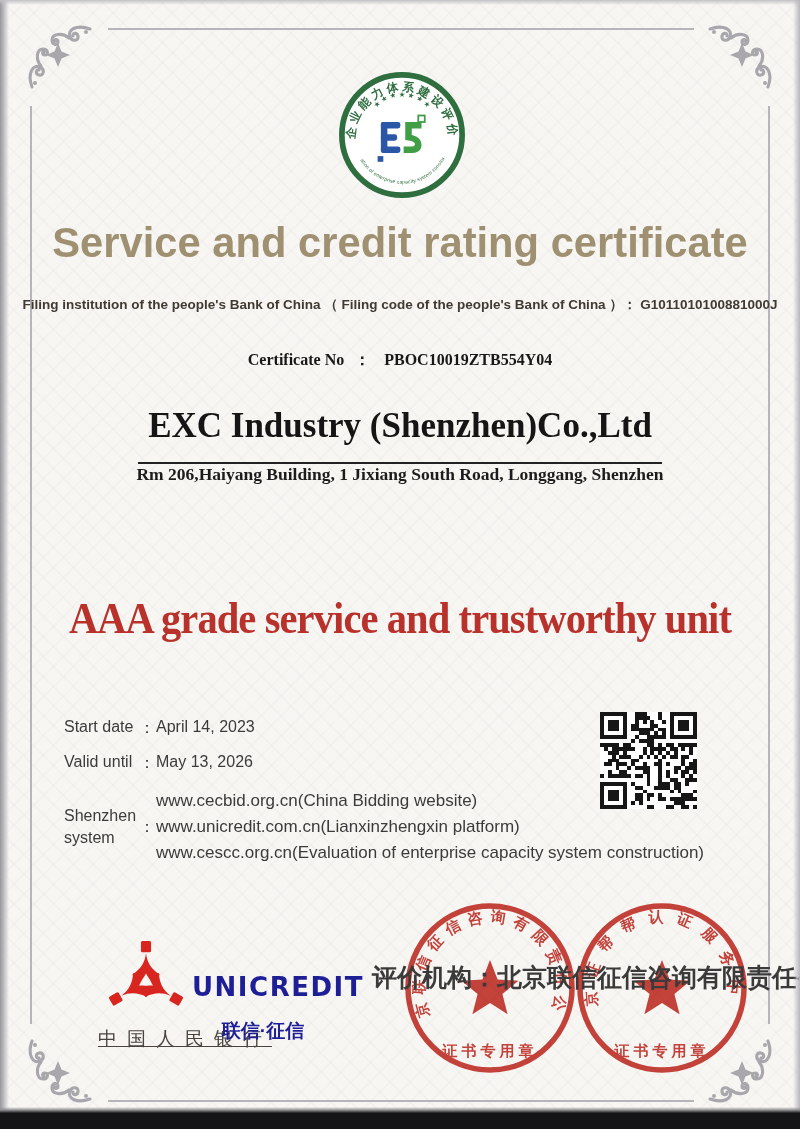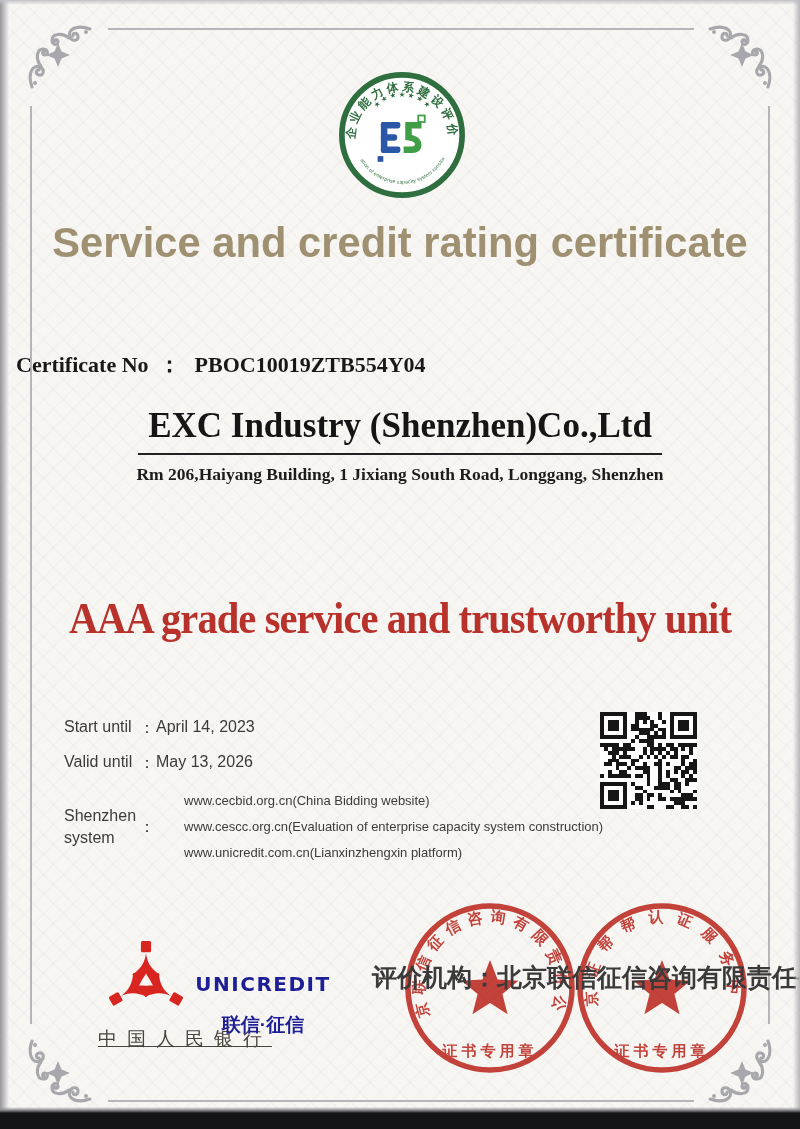--- a/index.html
+++ b/index.html
@@ -32,54 +32,54 @@
   .orn-br{left:706px;top:1037px;transform:rotate(180deg);}
   .ornament path.line{stroke:#a8a8ac;fill:none;stroke-width:3.1;stroke-linecap:round;}
   .ornament .solid{fill:#a8a8ac;}
   
   #logo{left:337px;top:70px;width:130px;height:130px;z-index:2;}
   
   #title{left:0;right:0;top:218px;text-align:center;font-size:43px;font-weight:600;
     color:#9e9070;letter-spacing:0;transform:scaleX(.97);z-index:2;}
   #filing-line{left:0;right:0;top:296px;text-align:center;font-size:13.5px;font-weight:600;color:#403a32;z-index:2;}
   
-  #certno{left:16px;right:0;top:350px;text-align:left;z-index:2;
-    font-family:"Liberation Serif","DejaVu Serif",serif;font-weight:bold;font-size:22px;color:#181818;}
+  #certno{left:0;right:0;top:350px;text-align:center;z-index:2;
+    font-family:"Liberation Serif","DejaVu Serif",serif;font-weight:bold;font-size:16px;color:#181818;}
   #certno .colon{margin:0 14px 0 10px;}
   
   #company{left:0;right:0;top:406px;text-align:center;z-index:2;}
   #company .name{display:inline-block;font-family:"Liberation Serif","DejaVu Serif",serif;
-    font-weight:bold;font-size:35px;color:#151515;border-bottom:2.5px solid #222;padding:0 10px 7px 10px;}
+    font-weight:bold;font-size:35px;color:#151515;border-bottom:2.5px solid #222;padding:0 10px 16px 10px;}
   #address{left:0;right:0;top:464px;text-align:center;z-index:2;
     font-family:"Liberation Serif","DejaVu Serif",serif;font-weight:bold;font-size:17.5px;color:#1c1c1c;}
   #rating-intro{left:110px;top:522px;z-index:2;
     font-family:"Liberation Serif","DejaVu Serif",serif;font-weight:bold;font-size:21px;color:#151515;}
   #grade{left:0;right:0;top:592px;text-align:center;z-index:2;
     font-family:"Liberation Serif","DejaVu Serif",serif;font-weight:bold;font-size:45px;
     color:#b8312b;letter-spacing:-1px;transform:scaleX(.9);}
   
   #details{left:64px;top:718px;width:540px;z-index:2;font-size:16px;color:#3b3b3b;}
   .drow{display:flex;margin-bottom:14px;}
   .dlabel{width:74px;flex:none;}
   .dcolon{width:18px;flex:none;text-align:center;}
   .dvalue{white-space:nowrap;}
   #pub-row{display:flex;align-items:center;margin-top:10px;}
   #pub-label{width:74px;flex:none;line-height:22px;}
   #pub-colon{width:18px;flex:none;text-align:center;}
-  #pub-urls{font-size:13px;line-height:26px;white-space:nowrap;margin-left:28px;}
+  #pub-urls{font-size:17px;line-height:26px;white-space:nowrap;}
   
   #qr{left:600px;top:712px;width:97px;height:97px;z-index:2;background:#fff;}
   #qr svg{display:block;width:100%;height:100%;shape-rendering:crispEdges;}
   
   #auth-label{left:84px;top:916px;font-size:16.5px;color:#3b3b3b;z-index:2;}
   #pboc-logo{left:103px;top:938px;width:86px;height:86px;z-index:2;}
   #pboc-caption{left:70px;top:1026px;width:230px;text-align:center;z-index:2;
     font-family:"Liberation Serif","DejaVu Serif",serif;font-size:19px;color:#4a443e;letter-spacing:10px;text-decoration:underline;}
   #unicredit{left:192px;top:972px;width:142px;text-align:center;z-index:2;color:#1e1e96;}
-  #unicredit .en{font-size:20px;font-weight:bold;letter-spacing:1.5px;font-family:"DejaVu Sans",sans-serif;}
+  #unicredit .en{font-size:26px;font-weight:bold;letter-spacing:1.5px;font-family:"DejaVu Sans",sans-serif;}
   #unicredit .cn{font-size:19px;font-weight:bold;margin-top:16px;}
   
   .stamp{position:absolute;width:180px;height:180px;z-index:3;opacity:.92;mix-blend-mode:multiply;}
   #stamp-left{left:400px;top:898px;}
   #stamp-right{left:572px;top:898px;}
   #agency{left:372px;top:962px;width:380px;z-index:4;font-size:25px;font-weight:600;
     color:#3a3a3a;line-height:30px;white-space:nowrap;}
   .stamp text{font-family:"Liberation Sans","DejaVu Sans",sans-serif;font-weight:600;}
 </style>
 </head>
@@ -151,53 +151,54 @@
       <rect x="54" y="64" width="24" height="8" rx="3" fill="#2b57a7"></rect>
       <rect x="54" y="79" width="20" height="8" rx="3" fill="#2b57a7"></rect>
       <rect x="54" y="94" width="24" height="8" rx="3" fill="#2b57a7"></rect>
       <path d="M84,64 h20 v8 h-12 v8 c0,0 12,2 12,12 c0,10 -10,10 -10,10 h-12 v-8 h10 c0,0 4,0 4,-3 c0,-4 -12,-5 -12,-5 z" fill="#3f9e46"></path>
       <rect x="100" y="56" width="8" height="8" fill="none" stroke="#3f9e46" stroke-width="2.2"></rect>
       <rect x="50" y="106" width="7" height="7" fill="#2b57a7"></rect>
     </g>
   </svg>
 
   <div id="title" class="abs">Service and credit rating certificate</div>
+  <div id="filing-line" class="abs">Filing institution of the people's Bank of China （ Filing code of the people's Bank of China ）： G1011010100881000J</div>
 
   <div id="certno" class="abs">
     <span>Certificate No</span><span class="colon">：</span><span>PBOC10019ZTB554Y04</span>
   </div>
 
   <div id="company" class="abs">
     <span class="name">EXC Industry (Shenzhen)Co.,Ltd</span>
   </div>
   <div id="address" class="abs">Rm 206,Haiyang Building, 1 Jixiang South Road, Longgang, Shenzhen</div>
 
   <div id="grade" class="abs">AAA grade service and trustworthy unit</div>
 
   <div id="details" class="abs">
     <div class="drow">
-      <span class="dlabel">Start until</span>
+      <span class="dlabel">Start date</span>
       <span class="dcolon">：</span>
       <span class="dvalue">April 14, 2023</span>
     </div>
     <div class="drow">
       <span class="dlabel">Valid until</span>
       <span class="dcolon">：</span>
       <span class="dvalue">May 13, 2026</span>
     </div>
     <div id="pub-row">
       <div id="pub-label">
         <div>Shenzhen</div>
         <div>system</div>
       </div>
       <div id="pub-colon">：</div>
       <div id="pub-urls">
         <div>www.cecbid.org.cn(China Bidding website)</div>
+        <div>www.unicredit.com.cn(Lianxinzhengxin platform)</div>
         <div>www.cescc.org.cn(Evaluation of enterprise capacity system construction)</div>
-        <div>www.unicredit.com.cn(Lianxinzhengxin platform)</div>
       </div>
     </div>
   </div>
 
   <div id="qr" class="abs">
     <svg viewBox="0 0 25 25">
         <g id="qr-modules" fill="#161616">
           <rect x="9" y="0" width="1" height="1"></rect>
           <rect x="10" y="0" width="1" height="1"></rect>
           <rect x="11" y="0" width="1" height="1"></rect>

